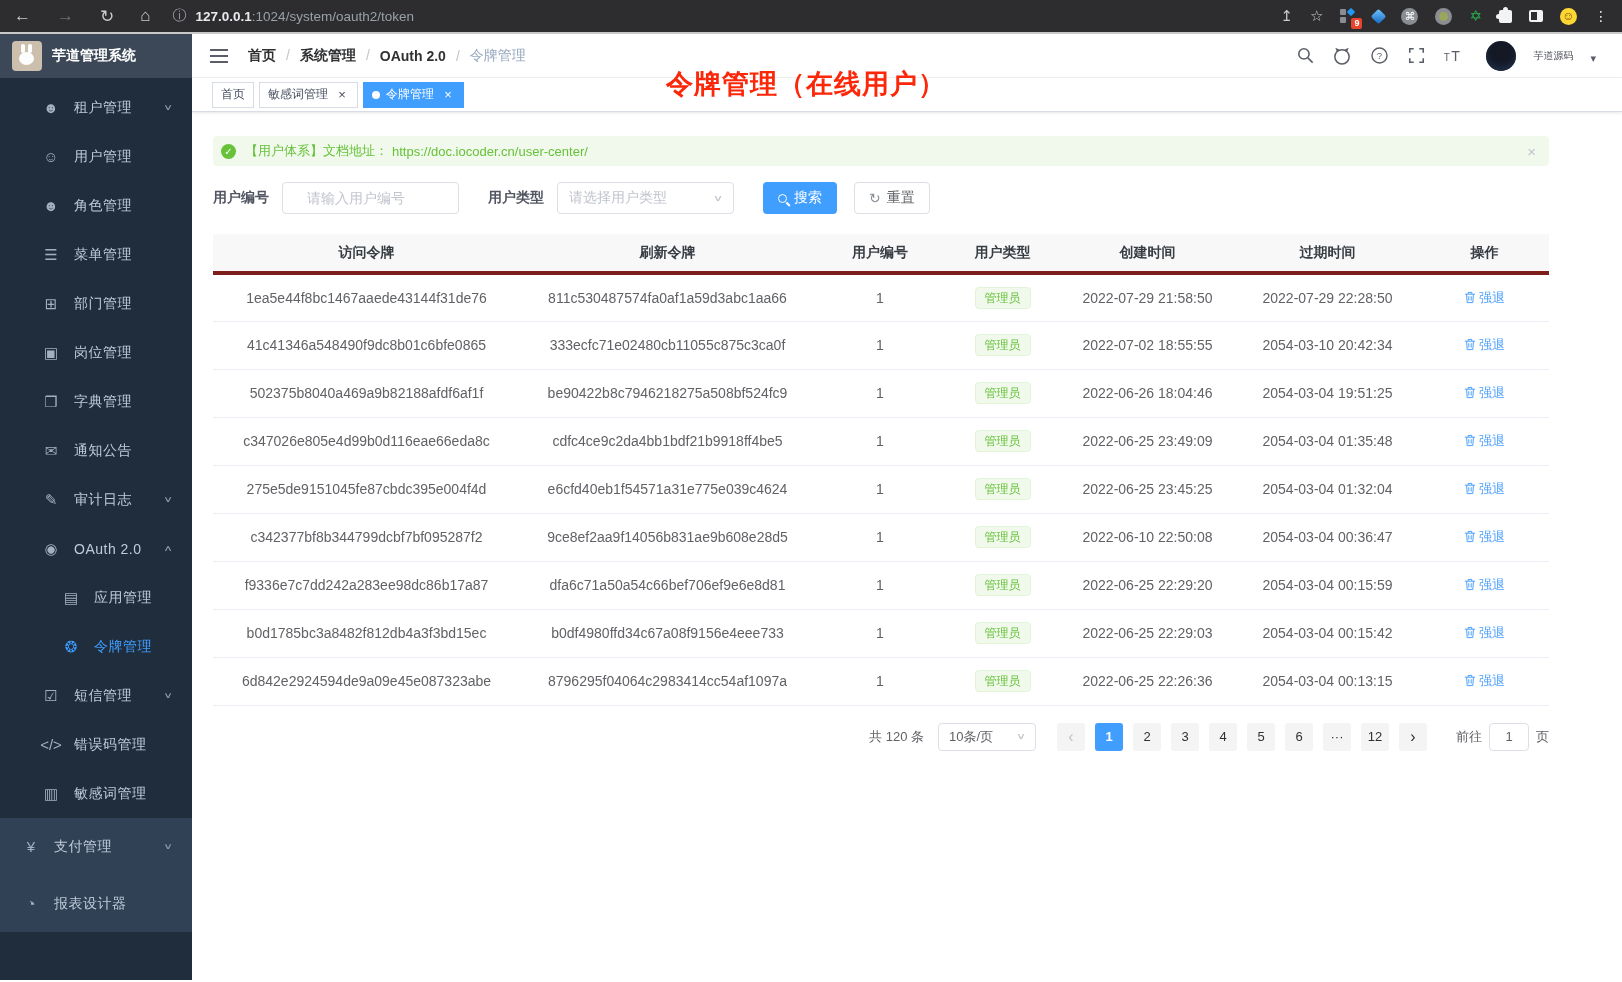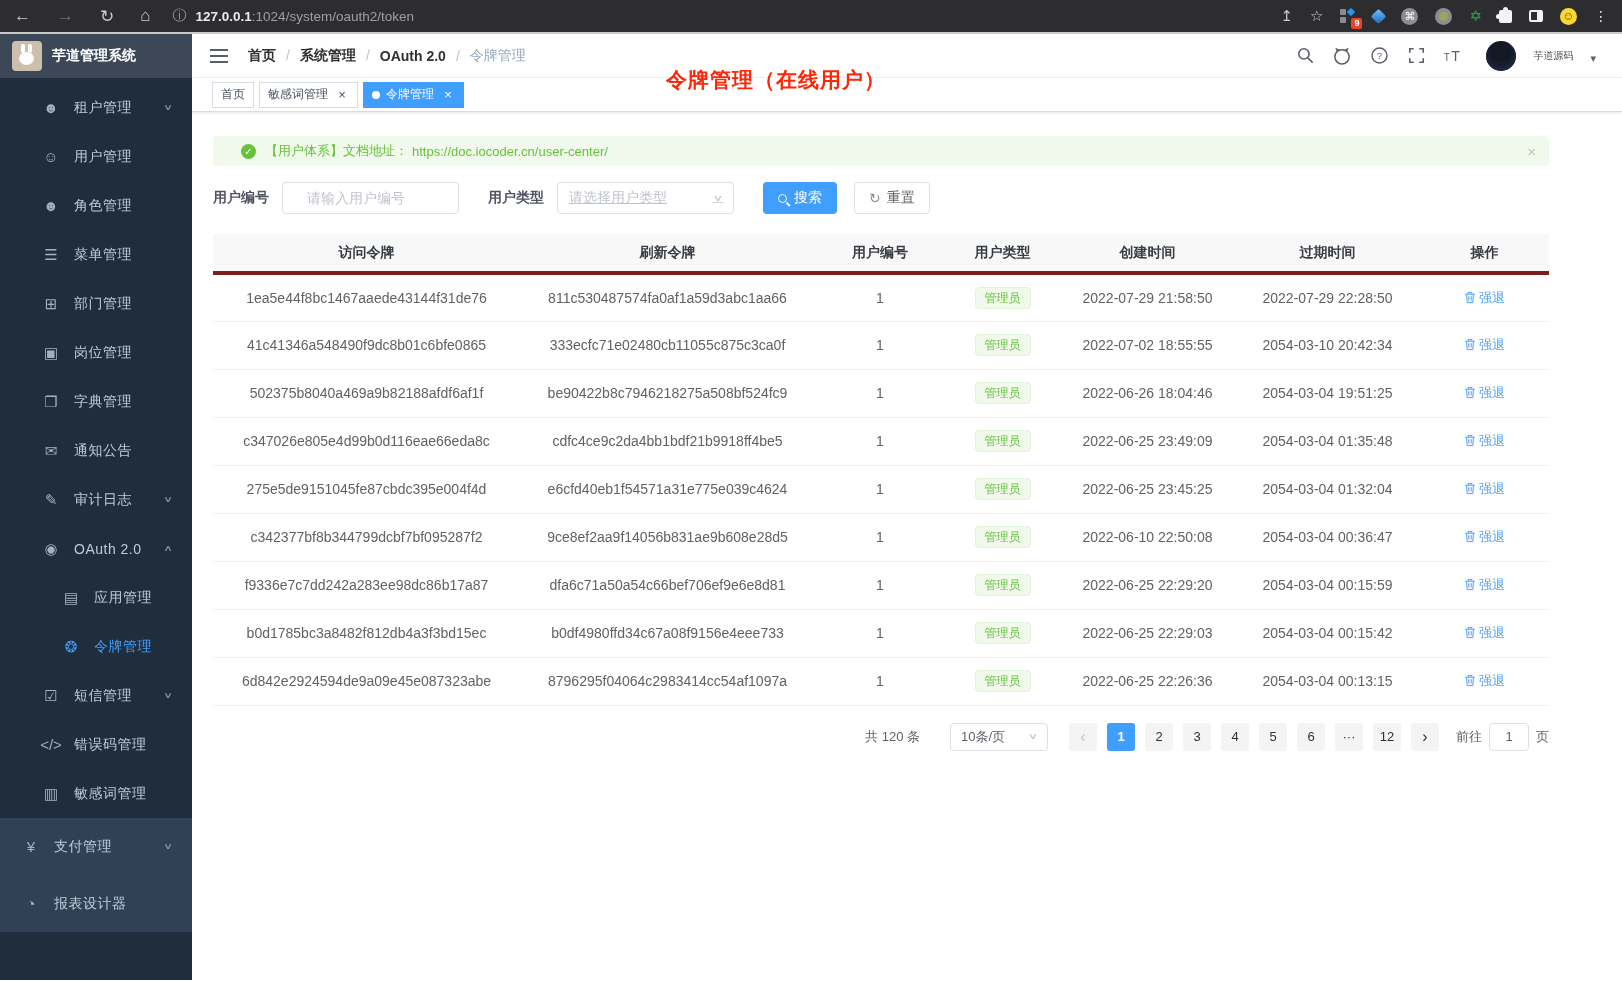--- a/index.html
+++ b/index.html
@@ -83,42 +83,42 @@
   .tabsbar { height:34px; display:flex; align-items:center; padding-left:20px; gap:5px;
     border-bottom:1px solid #d8dce5; box-shadow:0 1px 3px rgba(0,0,0,.10); position:relative; z-index:2; background:#fff; }
   .tag { height:26px; display:inline-flex; align-items:center; padding:0 8px; border:1px solid #d8dce5;
     background:#fff; color:#495060; font-size:12px; cursor:pointer; white-space:nowrap; }
   .tag.active { background:#409eff; border-color:#409eff; color:#fff; }
   .tag-dot { width:8px; height:8px; border-radius:50%; background:#fff; margin-right:6px; }
   .tag-close { margin-left:7px; width:14px; height:14px; line-height:13px; text-align:center;
     border-radius:50%; font-size:13px; }
   .tag-close::before { content:"×"; }
 
-  .annotation { position:absolute; left:474px; top:32px; font-size:21px; font-weight:600;
+  .annotation { position:absolute; left:474px; top:32px; font-size:27px; font-weight:600;
     color:#fc2608; z-index:3; letter-spacing:1px; white-space:nowrap;text-align:center; }
 
   .content { padding:24px 73px 0 21px; }
 
   .alert { height:30px; background:#f0f9eb; border-radius:4px; display:flex; align-items:center;
-    padding:0 28px; color:#67c23a; font-size:13px; margin-bottom:16px; position:relative; }
+    padding:0 8px; color:#67c23a; font-size:13px; margin-bottom:16px; position:relative; }
   .alert-check { width:15px; height:15px; border-radius:50%; background:#67c23a; color:#fff;
     font-size:10px; line-height:15px; text-align:center; margin-right:9px; flex:none; }
   .alert-check::before { content:"✓"; }
   .alert-link { color:#67c23a; cursor:pointer; margin-left:4px; }
   .alert-close { position:absolute; right:13px; top:7px; color:#c0c4cc; font-size:15px; cursor:pointer; }
   .alert-close::before { content:"×"; }
 
   .filters { display:flex; align-items:center; margin:4px 0 20px; font-size:14px; }
   .flabel { font-weight:700; color:#515561; margin-right:13px; white-space:nowrap; }
   .finput, .fselect { width:177px; height:32px; border:1px solid #dcdfe6; border-radius:4px;
     background:#fff; font-size:14px; }
   .finput { padding:0 24px; color:#606266; margin-right:29px; outline:none; }
   .finput::placeholder { color:#c0c4cc; }
   .fselect { display:flex; align-items:center; justify-content:space-between; padding:0 11px;
-    color:#c0c4cc; margin-right:29px; cursor:pointer;text-decoration:underline; }
+    color:#c0c4cc; margin-right:29px; cursor:pointer; }
   .fcaret { color:#c0c4cc; font-size:11px; transform:scale(1.3,.8); }
   .btn-primary { height:32px; padding:0 15px; background:#409eff; color:#fff; border:none;
     border-radius:4px; display:inline-flex; align-items:center; gap:7px; font-size:14px;
     cursor:pointer; margin-right:17px; font-family:inherit; }
   .mag { width:9px; height:9px; border:1.5px solid #fff; border-radius:50%; position:relative; display:inline-block; }
   .mag::after { content:""; position:absolute; width:1.5px; height:4.5px; background:#fff;
     left:8px; top:7.5px; transform:rotate(-45deg); }
   .btn-plain { height:32px; padding:0 14px; background:#fff; color:#606266; border:1px solid #dcdfe6;
     border-radius:4px; display:inline-flex; align-items:center; gap:6px; font-size:14px;
     cursor:pointer; font-family:inherit; }
@@ -129,31 +129,31 @@
     border-bottom:4px solid #7f1d1d; text-align:center; }
   .grid td { height:48px; text-align:center; color:#606266; font-size:14px;
     border-bottom:1px solid #ebeef5; white-space:nowrap; overflow:hidden; }
   .badge { display:inline-block; padding:0 9px; height:22px; line-height:20px; background:#f0f9eb;
     border:1px solid #e1f3d8; color:#67c23a; border-radius:4px; font-size:12px; }
   .action { color:#4aa0fc; font-size:13px; cursor:pointer; display:inline-flex; align-items:center; gap:3px; }
   .action svg { display:block; }
 
   .pager { display:flex; align-items:center; justify-content:flex-end; margin-top:17px;
     font-size:13px; color:#606266; }
-  .ptotal { margin-right:30px; }
+  .ptotal { margin-right:14px; }
   .psize { width:98px; height:28px; border:1px solid #dcdfe6; border-radius:4px; display:flex;
     align-items:center; justify-content:space-between; padding:0 10px; margin-right:16px;
     color:#606266; cursor:pointer; }
   .pg { min-width:28px; height:28px; line-height:28px; border-radius:3px; background:#f4f4f5;
     color:#303133; text-align:center; font-size:13px; margin:0 5px; border:none; cursor:pointer;
     font-family:inherit; padding:0 4px; }
   .pg.active { background:#409eff; color:#fff; font-weight:700; }
   .pg-prev::before { content:"‹"; font-size:16px; color:#c0c4cc; }
   .pg-next::before { content:"›"; font-size:16px; color:#303133; }
-  .goto { margin-left:12px; display:flex; align-items:center; gap:7px;justify-content:center; }
+  .goto { margin-left:24px; display:flex; align-items:center; gap:7px;justify-content:center; }
   .goto input { width:40px; height:28px; border:1px solid #dcdfe6; border-radius:4px;
     text-align:center; color:#606266; font-size:13px; outline:none; font-family:inherit; }
 </style>
 </head>
 <body>
 
 <div class="browser">
   <div class="bnav">
     <span>←</span>
     <span class="dim">→</span>

